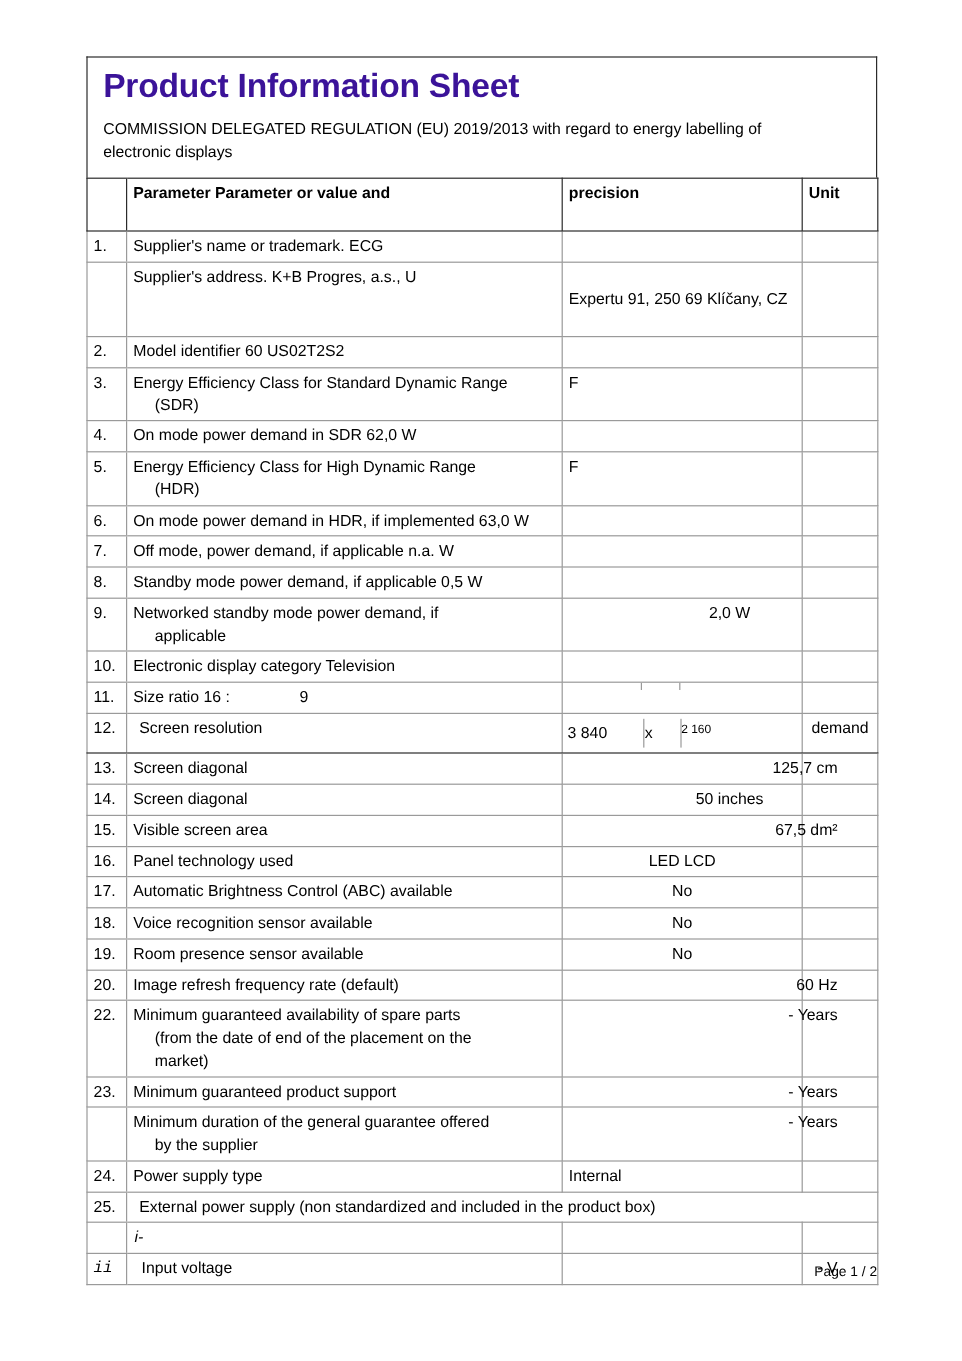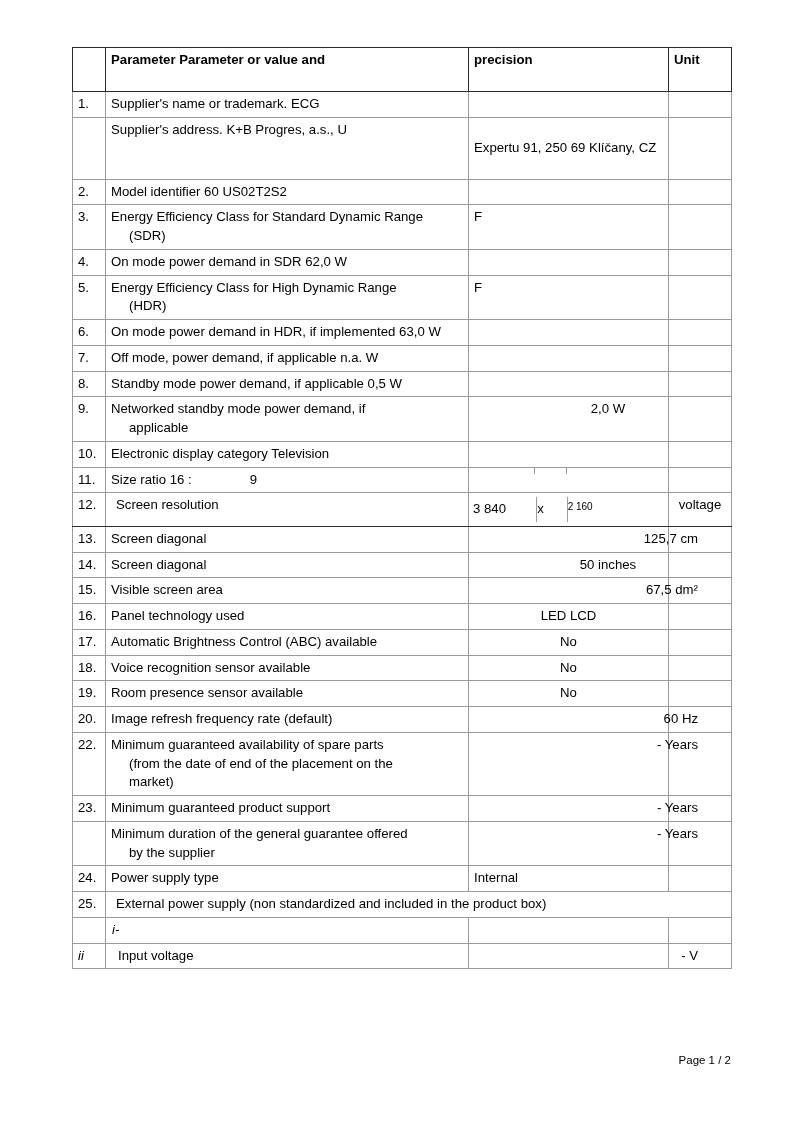--- a/index.html
+++ b/index.html
@@ -114,20 +114,21 @@
   
   .sub-a { width: 66px; text-align: center; }
   .sub-x { width: 32px; text-align: center; }
   .sub-b { width: 102px; text-align: center; }
 
   tr.thickline td { border-bottom: 1px solid #2b2b2b; }
 
   .romanum {
     width: 33px; text-align: center; font-style: italic;
     border-right: none !important;
+    font-family: Liberation Mono, monospace;
   }
   .roman-in {
     font-style: italic;
     border-left: 1px solid #9a9a9a;
     width: 33px;
   }
   .span-all { white-space: normal; }
 
   .footer {
     position: absolute;
@@ -136,20 +137,24 @@
     width: 659px;
     text-align: right;
     font-size: 11.5px;
   }
 </style>
 </head>
 <body>
 
 <div class="page">
 
+  <div class="header-box">
+    <div class="doc-title">Product Information Sheet</div>
+    <div class="doc-subtitle">COMMISSION DELEGATED REGULATION (EU) 2019/2013 with regard to energy labelling of electronic displays</div>
+  </div>
 
   <table class="pis">
     <colgroup>
       <col style="width:33px">
         <col style="width:363px">
         <col style="width:200px">
         <col style="width:63px">
     </colgroup>
     <tbody>
 
@@ -272,21 +277,21 @@
           <table style="border-collapse:collapse;width:100%;height:100%">
             <tbody>
                 <tr>
               <td class="sub-a" style="border:none;border-right:1px solid #9a9a9a;font-size:13.2px;padding:3px 0">3 840</td>
               <td class="sub-x" style="border:none;border-right:1px solid #9a9a9a;font-size:13.2px;padding:3px 0">x</td>
               <td class="sub-b" style="border:none;font-size:10px;padding:3px 0">2 160</td>
             </tr>
           </tbody>
             </table>
         </td>
-        <td class="unit" style="text-align:center">voltage</td>
+        <td class="unit" style="text-align:center">demand</td>
       </tr>
 
       <tr>
         <td class="num">13.</td>
         <td class="label">Screen diagonal</td>
         <td class="val center-span">
           <span class="span-right">125,7 cm</span>
         </td>
         <td class="unit"></td>
       </tr>

